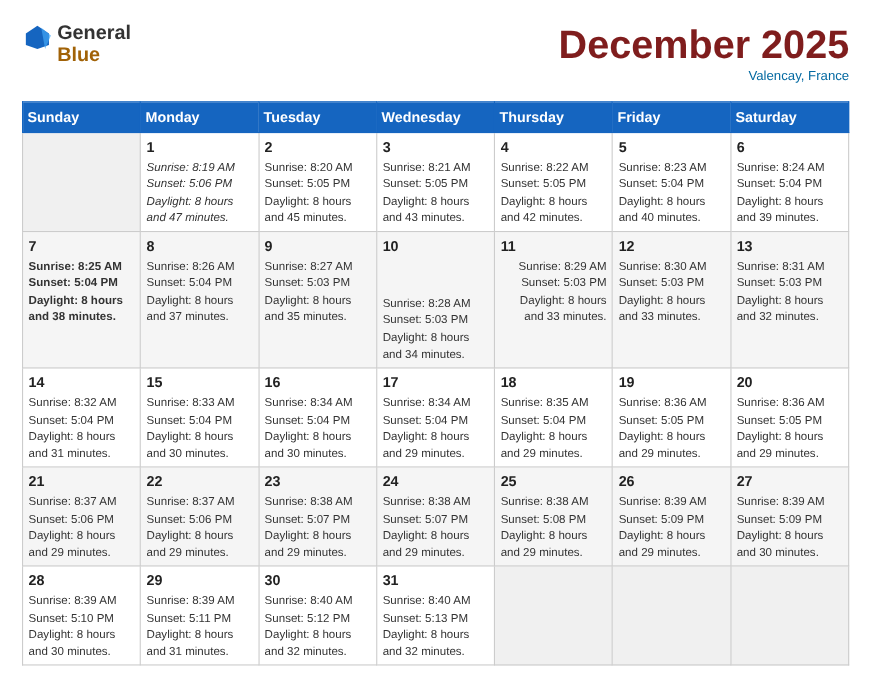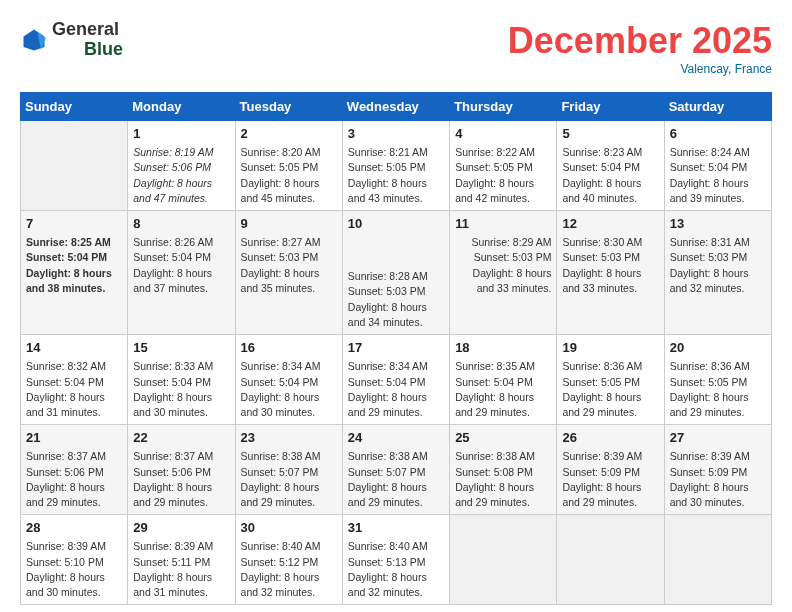--- a/index.html
+++ b/index.html
@@ -11,43 +11,42 @@
       padding: 20px;
     }
     .header {
       display: flex;
       justify-content: space-between;
       align-items: flex-start;
       margin-bottom: 16px;
     }
     .logo {
       display: flex;
-      align-items: center;
       gap: 4px;
     }
     .logo-text {
       display: flex;
       flex-direction: column;
       font-size: 18px;
       font-weight: bold;
       line-height: 1.1;
     }
     .logo-general { color: #333; }
-    .logo-blue { color: #14532d; margin-left: 32px; }
+    .logo-blue { color: #a16207; }
     .logo-icon {
       width: 28px;
       height: 28px;
     }
     .title-block {
       text-align: right;
     }
     .month-title {
       font-size: 36px;
       font-weight: bold;
-      color: #ef4444;
+      color: #7f1d1d;
     }
     .location {
       font-size: 12px;
       color: #0369a1;
     }
     .calendar {
       width: 100%;
       border-collapse: collapse;
       font-size: 11px;
     }

